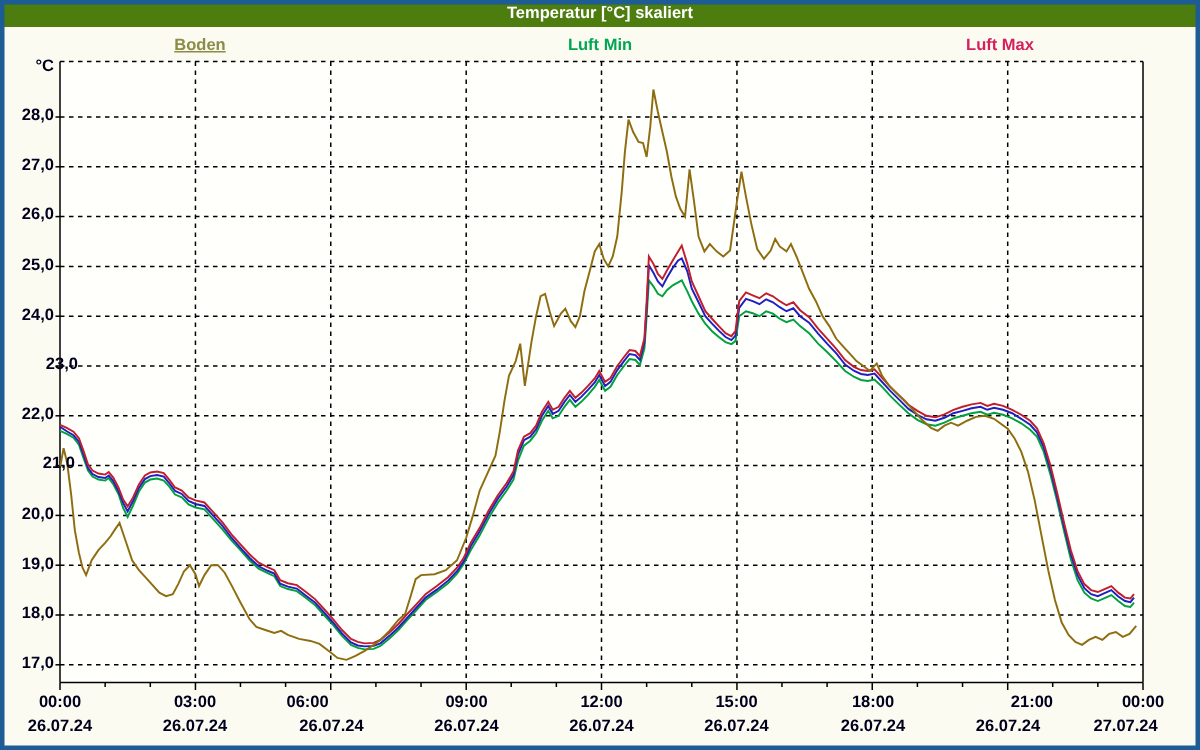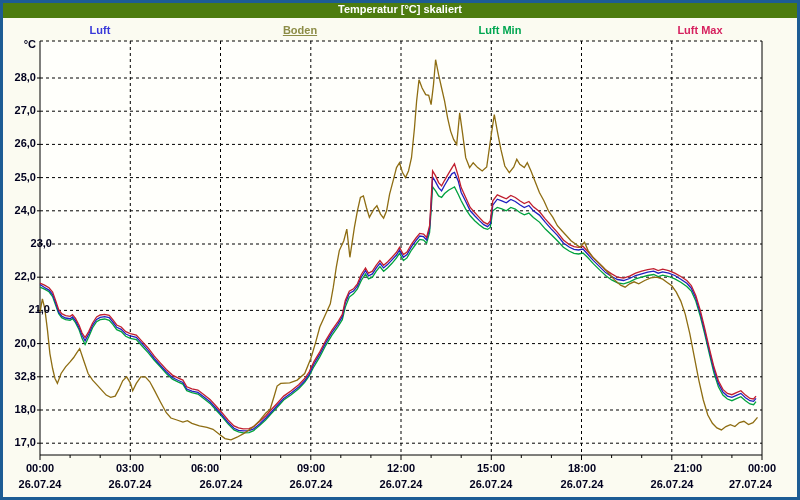--- a/index.html
+++ b/index.html
@@ -15,21 +15,20 @@
   .frame{position:absolute;left:0;top:0;right:0;bottom:0;border:3px solid #1d5c94;pointer-events:none;}
 </style>
 </head>
 <body>
 
 <div class="window" style="background: rgb(251, 251, 241);">
   <div class="titlebar" style="background: #4d7c0f; color: rgb(255, 255, 255);">
     <span>Temperatur [°C] skaliert</span>
   </div>
   <div class="legend">
-    <span class="legend-item" style="color: rgb(57, 57, 217);">Luft</span>
     <span class="legend-item" style="color: rgb(140, 140, 70); text-decoration: underline;">Boden</span>
     <span class="legend-item" style="color: rgb(0, 166, 81);">Luft Min</span>
     <span class="legend-item" style="color: rgb(214, 32, 94);">Luft Max</span>
   </div>
   <svg id="chart-svg" width="800" height="500">
       <rect x="40" y="41" width="722" height="414" fill="#fffffb"></rect>
       <line x1="40" y1="78.0" x2="762" y2="78.0" stroke="#000000" stroke-width="1" stroke-dasharray="3 3"></line>
       <line x1="40" y1="111.2" x2="762" y2="111.2" stroke="#000000" stroke-width="1" stroke-dasharray="3 3"></line>
       <line x1="40" y1="144.4" x2="762" y2="144.4" stroke="#000000" stroke-width="1" stroke-dasharray="3 3"></line>
       <line x1="40" y1="177.6" x2="762" y2="177.6" stroke="#000000" stroke-width="1" stroke-dasharray="3 3"></line>
@@ -98,21 +97,21 @@
       <div class="axlab" style="left: 0px; top: 38px; width: 36px; text-align: right;">°C</div>
       <div class="axlab" style="left: 0px; top: 71px; width: 36px; text-align: right;">28,0</div>
       <div class="axlab" style="left: 0px; top: 104px; width: 36px; text-align: right;">27,0</div>
       <div class="axlab" style="left: 0px; top: 137px; width: 36px; text-align: right;">26,0</div>
       <div class="axlab" style="left: 0px; top: 171px; width: 36px; text-align: right;">25,0</div>
       <div class="axlab" style="left: 0px; top: 204px; width: 36px; text-align: right;">24,0</div>
       <div class="axlab" style="left: 0px; top: 237px; width: 36px; text-align: right; margin-left: 16px;">23,0</div>
       <div class="axlab" style="left: 0px; top: 270px; width: 36px; text-align: right;">22,0</div>
       <div class="axlab" style="left: 0px; top: 303px; width: 36px; text-align: right; padding-left: 14px;">21,0</div>
       <div class="axlab" style="left: 0px; top: 337px; width: 36px; text-align: right;">20,0</div>
-      <div class="axlab" style="left: 0px; top: 370px; width: 36px; text-align: right;">32,8</div>
+      <div class="axlab" style="left: 0px; top: 370px; width: 36px; text-align: right;">19,0</div>
       <div class="axlab" style="left: 0px; top: 403px; width: 36px; text-align: right;">18,0</div>
       <div class="axlab" style="left: 0px; top: 436px; width: 36px; text-align: right;">17,0</div>
       <div class="axlab" style="left: 10px; top: 462px; width: 60px; text-align: center;">00:00</div>
       <div class="axlab" style="left: 7px; top: 478px; width: 66px; text-align: center;">26.07.24</div>
       <div class="axlab" style="left: 100px; top: 462px; width: 60px; text-align: center;">03:00</div>
       <div class="axlab" style="left: 97px; top: 478px; width: 66px; text-align: center;">26.07.24</div>
       <div class="axlab" style="left: 191px; top: 462px; width: 60px; text-align: left;">06:00</div>
       <div class="axlab" style="left: 188px; top: 478px; width: 66px; text-align: center;">26.07.24</div>
       <div class="axlab" style="left: 281px; top: 462px; width: 60px; text-align: center;">09:00</div>
       <div class="axlab" style="left: 278px; top: 478px; width: 66px; text-align: center;">26.07.24</div>

